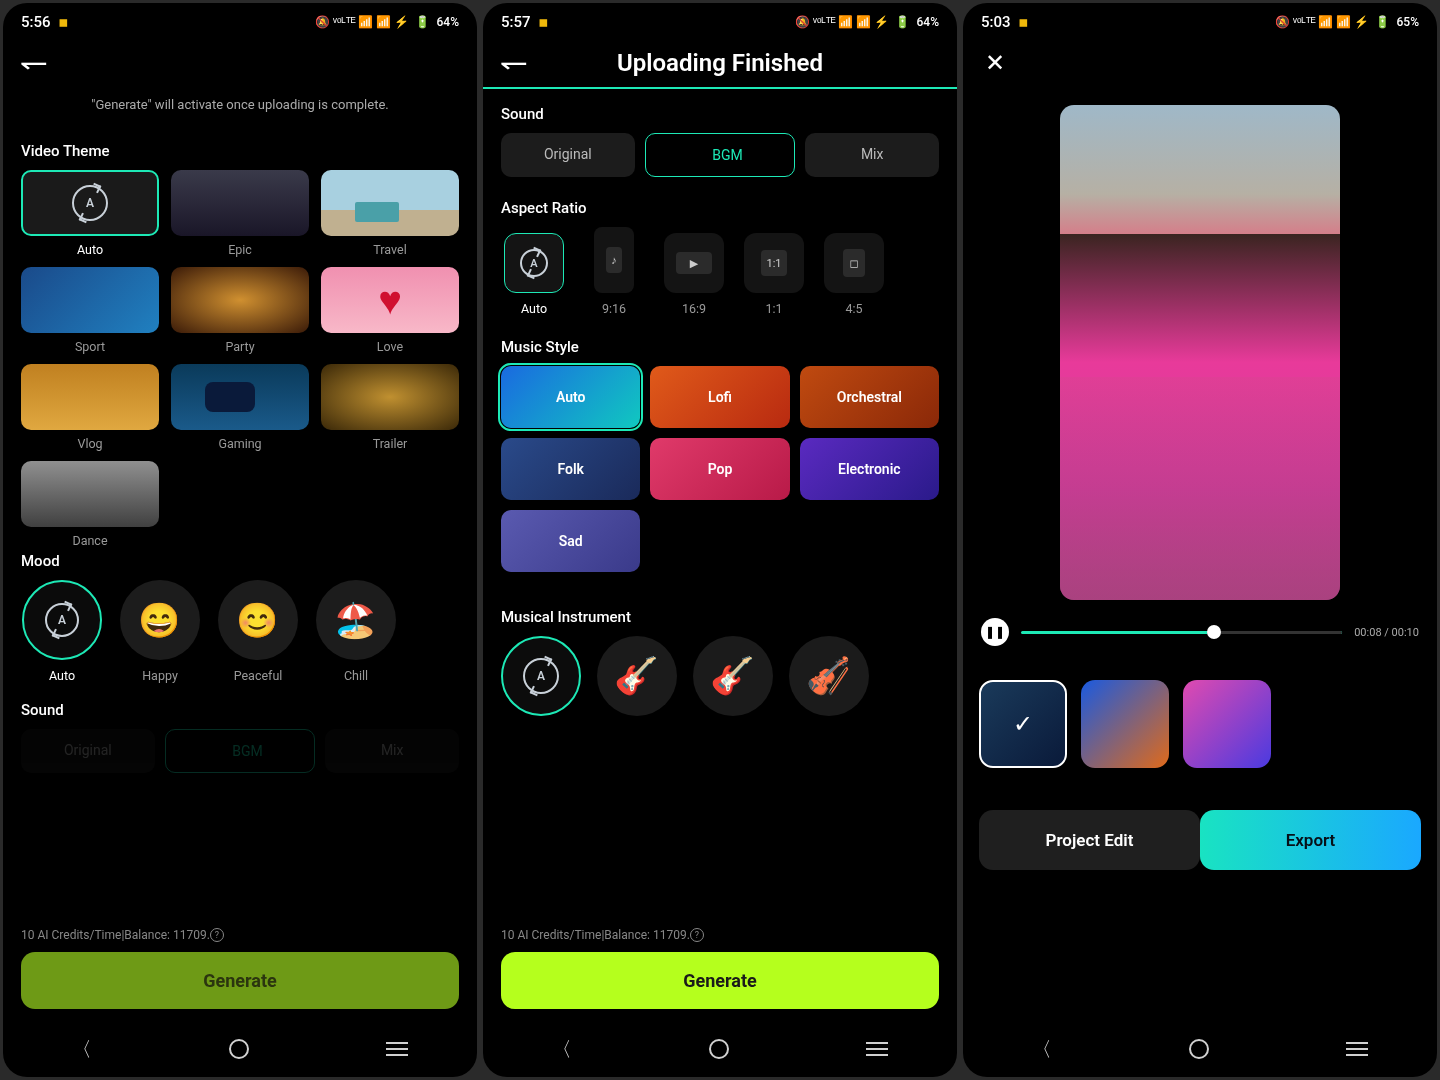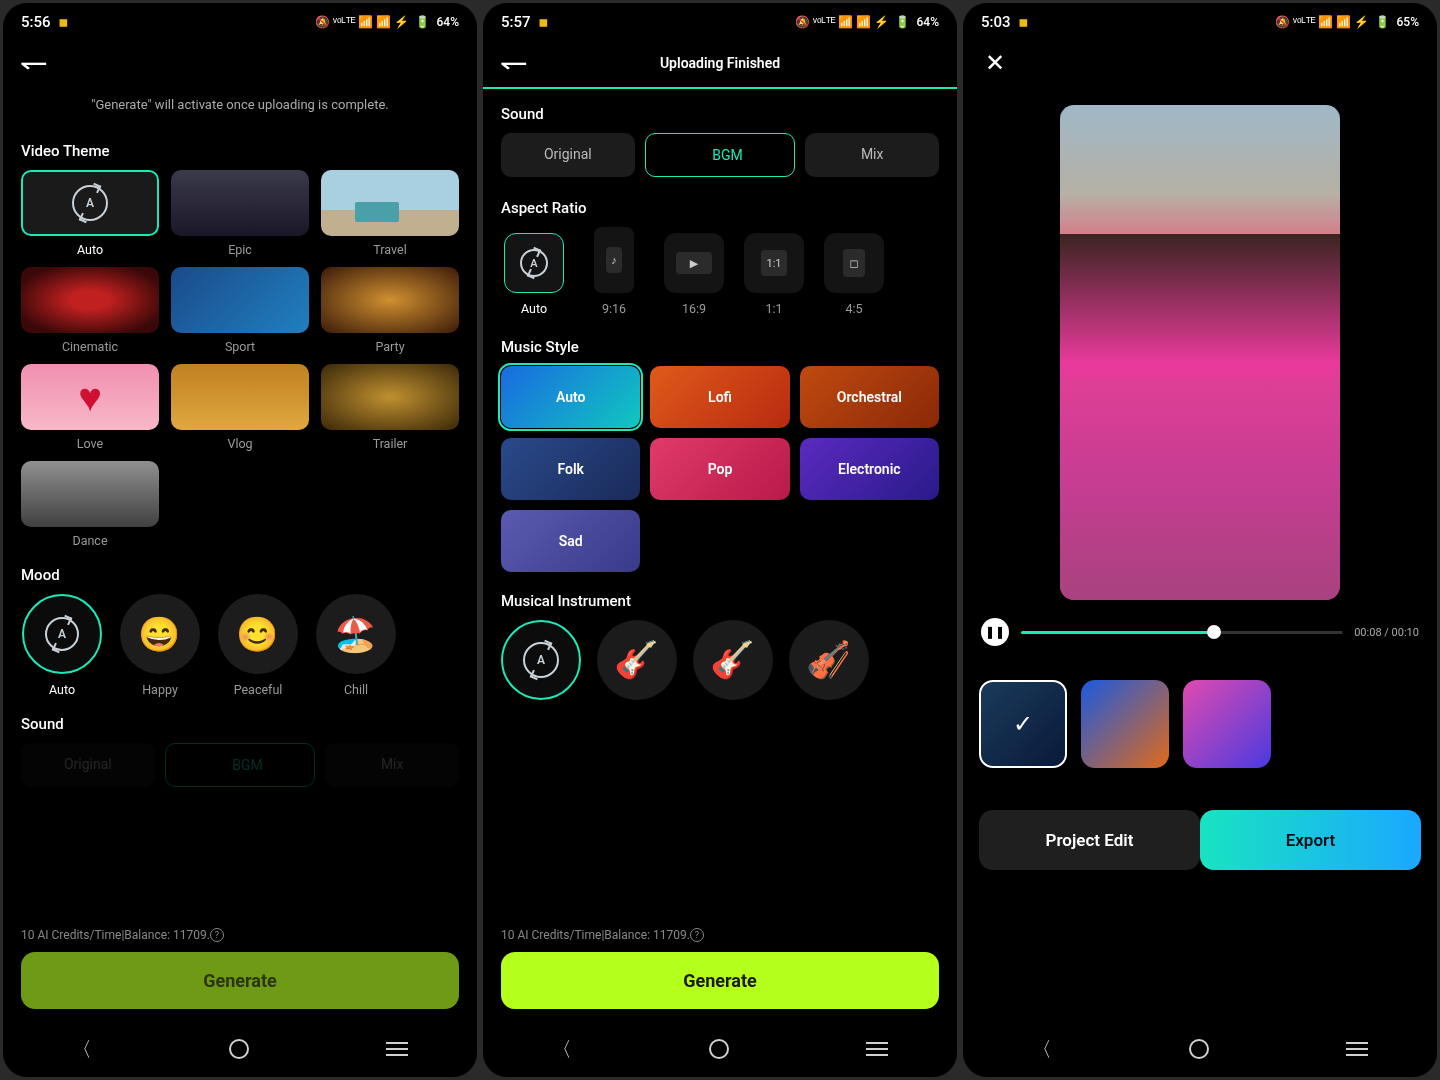--- a/index.html
+++ b/index.html
@@ -7,21 +7,21 @@
   .shots { display: flex; gap: 6px; width: 100%; height: 100%; padding: 3px; }
   .phone { flex: 1; background: #000; border-radius: 24px; position: relative; display: flex; flex-direction: column; overflow: hidden; }
   
   .statusbar { display: flex; justify-content: space-between; align-items: center; padding: 8px 18px 4px; font-size: 15px; font-weight: 500; height: 34px; }
   .statusbar .left { display: flex; align-items: center; gap: 8px; }
   .statusbar .right { display: flex; align-items: center; gap: 6px; font-size: 12px; }
   .binance { color: #f0b90b; font-size: 14px; transform: rotate(45deg); display: inline-block; }
   
   .header { display: flex; align-items: center; padding: 10px 16px 8px; position: relative; height: 50px; }
   .back { font-size: 26px; font-weight: 300; cursor: pointer; transform: scaleX(1.3); margin-left: 4px; }
-  .header-title { position: absolute; left: 50%; transform: translateX(-50%); font-size: 14px; font-weight: 600; }
+  .header-title { position: absolute; left: 50%; transform: translateX(-50%); font-size: 24px; font-weight: 600; }
   .close-x { font-size: 24px; cursor: pointer; padding: 0 6px; }
   .progress-line { height: 2px; background: #1de9b6; width: 100%; }
   
   .body { flex: 1; overflow: hidden; padding: 0 18px; display: flex; flex-direction: column; }
   .hint { text-align: center; color: #aaa; font-size: 13px; padding: 10px 20px 18px; }
   .section-label { font-size: 15px; font-weight: 500; margin: 12px 0 10px; color: #fff; }
   
   .grid3 { display: grid; grid-template-columns: repeat(3,1fr); gap: 10px 12px; }
   .theme-tile { display: flex; flex-direction: column; align-items: center; gap: 6px; }
   .theme-img { width: 100%; height: 66px; border-radius: 10px; position: relative; }
@@ -140,49 +140,49 @@
           </div>
           <div class="theme-tile">
             <div class="theme-img bg-epic"></div>
             <div class="theme-label">Epic</div>
           </div>
           <div class="theme-tile">
             <div class="theme-img bg-travel"></div>
             <div class="theme-label">Travel</div>
           </div>
           <div class="theme-tile">
-            <div class="theme-img bg-cinematic"></div>
-            <div class="theme-label">Cinematic</div>
-          </div>
-          <div class="theme-tile">
             <div class="theme-img bg-sport"></div>
             <div class="theme-label">Sport</div>
           </div>
           <div class="theme-tile">
             <div class="theme-img bg-party"></div>
             <div class="theme-label">Party</div>
           </div>
           <div class="theme-tile">
             <div class="theme-img bg-love"></div>
             <div class="theme-label">Love</div>
           </div>
           <div class="theme-tile">
             <div class="theme-img bg-vlog"></div>
             <div class="theme-label">Vlog</div>
           </div>
           <div class="theme-tile">
+            <div class="theme-img bg-gaming"></div>
+            <div class="theme-label">Gaming</div>
+          </div>
+          <div class="theme-tile">
             <div class="theme-img bg-trailer"></div>
             <div class="theme-label">Trailer</div>
           </div>
           <div class="theme-tile">
             <div class="theme-img bg-dance"></div>
             <div class="theme-label">Dance</div>
           </div>
         </div>
-    <div class="section-label" style="margin-top:18px">Mood</div>
+    <div class="section-label" style="margin-top:4px">Mood</div>
     <div class="moodrow" id="mood-row">
           <div class="mood-item">
             <div class="mood-circle selected">
               <div class="auto-icon">A</div>
             </div>
             <div class="mood-label sel">Auto</div>
           </div>
           <div class="mood-item">
             <div class="mood-circle">😄</div>
             <div class="mood-label">Happy</div>
@@ -282,21 +282,21 @@
     <div class="section-label" style="margin-top:22px">Music Style</div>
     <div class="music-grid" id="music-grid">
           <div class="music-card selected" style="background: linear-gradient(135deg, rgb(26, 106, 224), rgb(16, 200, 192));">Auto</div>
           <div class="music-card" style="background: linear-gradient(135deg, rgb(224, 90, 26), rgb(184, 42, 16));">Lofi</div>
           <div class="music-card" style="background: linear-gradient(135deg, rgb(192, 74, 16), rgb(138, 40, 8));">Orchestral</div>
           <div class="music-card" style="background: linear-gradient(135deg, rgb(42, 74, 138), rgb(26, 42, 90));">Folk</div>
           <div class="music-card" style="background: linear-gradient(135deg, rgb(224, 58, 106), rgb(184, 26, 72));">Pop</div>
           <div class="music-card" style="background: linear-gradient(135deg, rgb(90, 42, 192), rgb(42, 26, 138));">Electronic</div>
           <div class="music-card" style="background: linear-gradient(135deg, rgb(90, 90, 176), rgb(58, 58, 138));">Sad</div>
         </div>
-    <div class="section-label" style="margin-top:20px">Musical Instrument</div>
+    <div class="section-label" style="margin-top:36px">Musical Instrument</div>
     <div class="inst-row" id="inst-row">
           <div class="inst-circle selected">
             <div class="auto-icon">A</div>
           </div>
           <div class="inst-circle">🎸</div>
           <div class="inst-circle">🎸</div>
           <div class="inst-circle">🎻</div>
         </div>
     <div style="flex:1"></div>
     <div class="credits">

